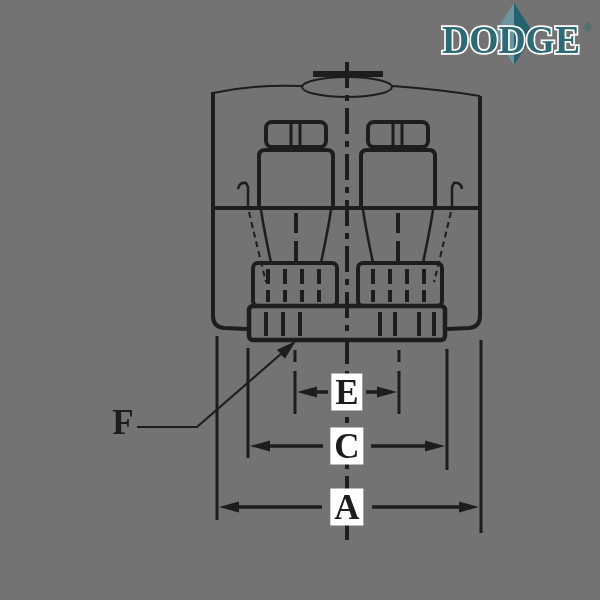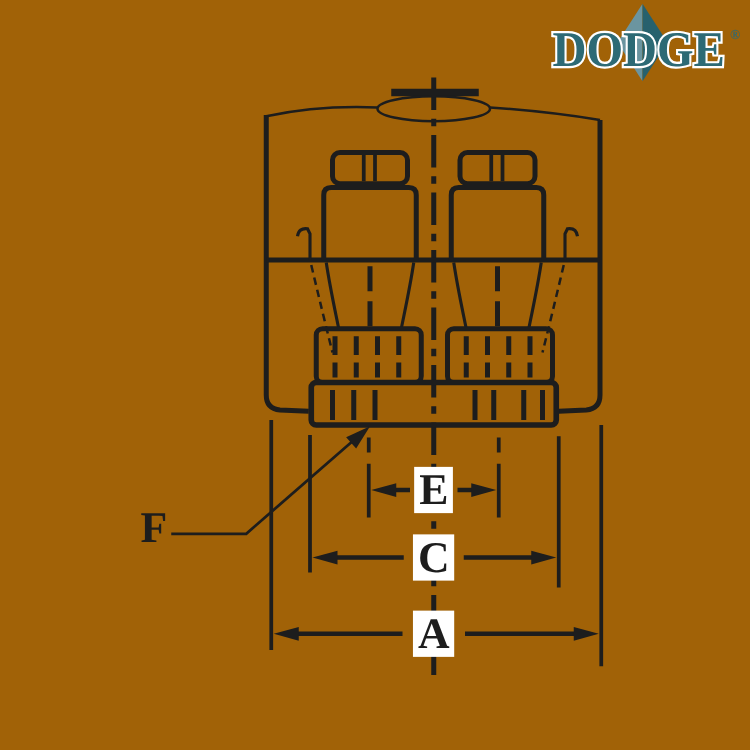--- a/index.html
+++ b/index.html
@@ -1,19 +1,19 @@
 <!DOCTYPE html>
 <html><head>
 <meta charset="utf-8">
 <style>
   html,body{margin:0;padding:0;background:#ffffff;}
   #stage{
     position:relative;
     width:600px;height:600px;
-    background:#a16207;
+    background:#737373;
     overflow:hidden;
     font-family:"Liberation Serif", serif;
   }
   #drawing-svg{position:absolute;left:0;top:0;}
   .dim-label{
     position:absolute;
     transform:translate(-50%,-50%);
     font-family:"Liberation Serif", serif;
     font-weight:bold;
     font-size:35px;

